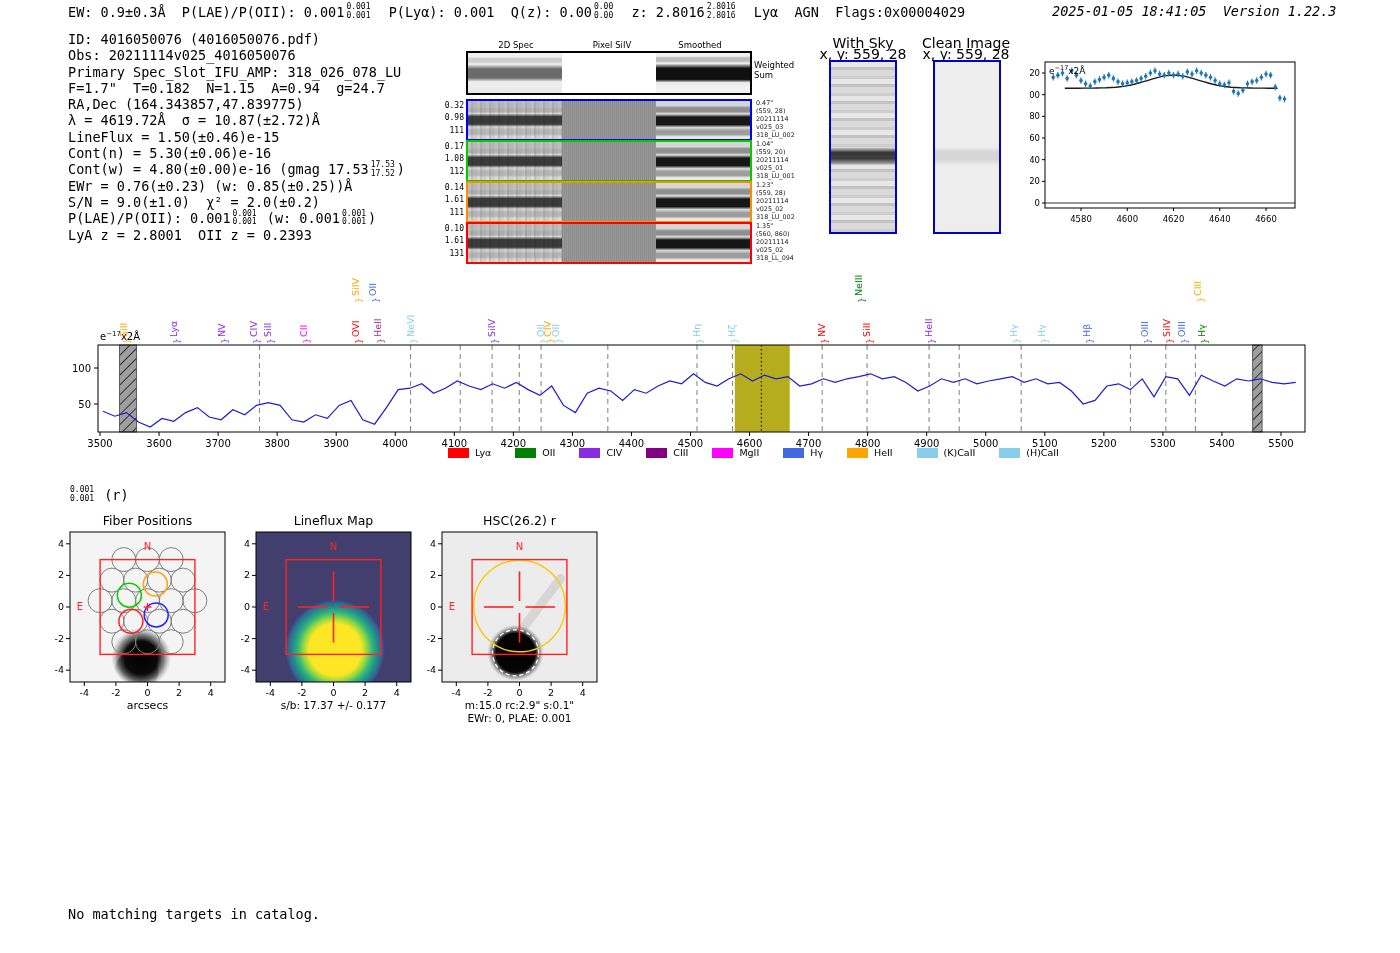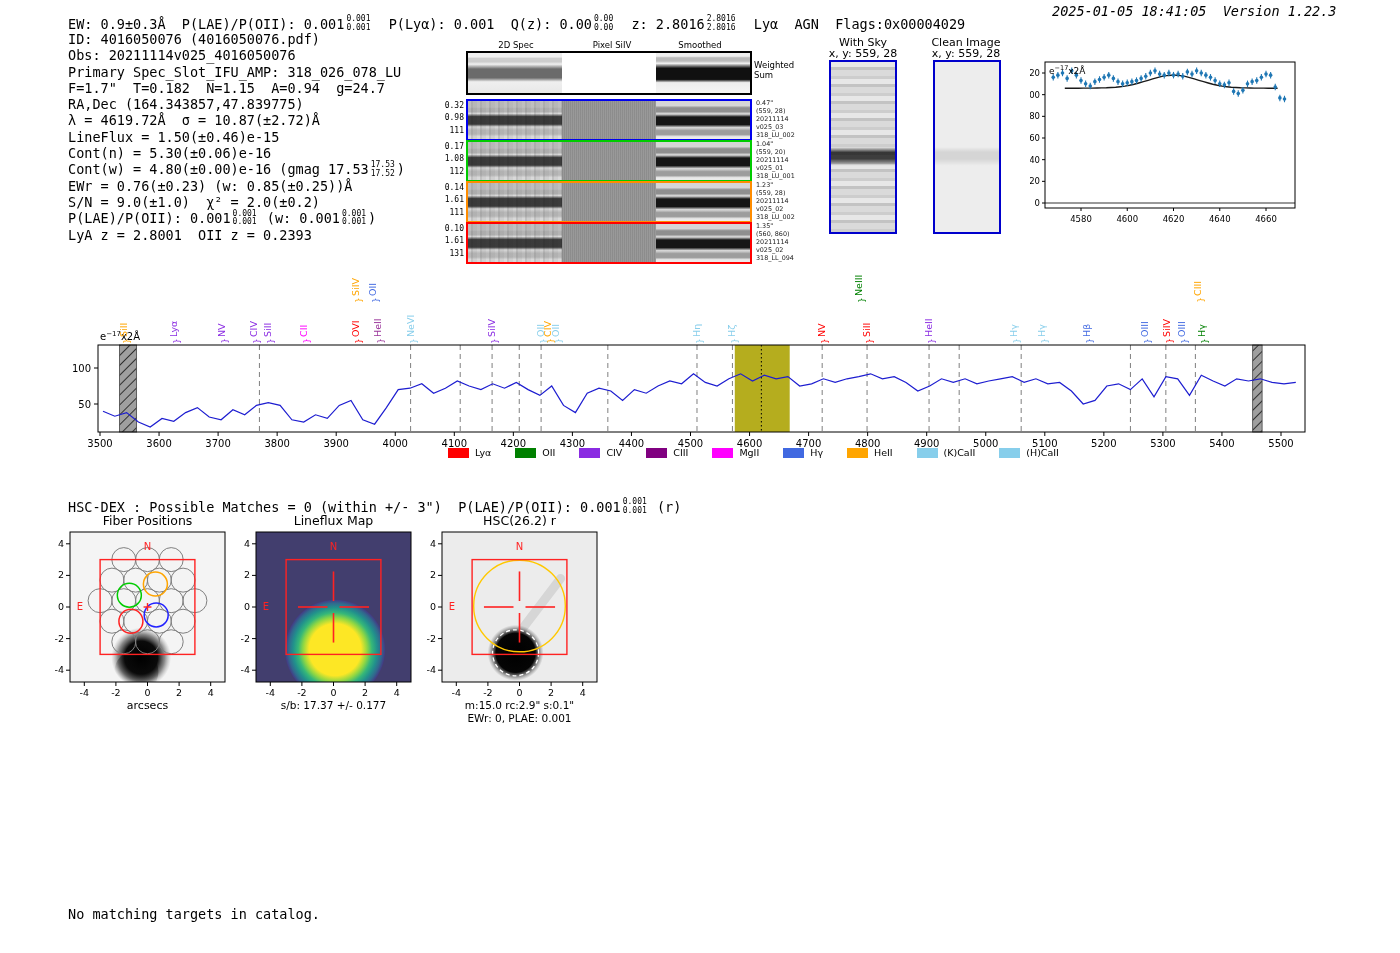--- a/index.html
+++ b/index.html
@@ -3,39 +3,39 @@
 <meta charset="utf-8">
 <style>
   html,body{margin:0;padding:0;background:#fff;}
   .page{position:relative;width:1400px;height:953px;background:#fff;overflow:hidden;
         font-family:"DejaVu Sans Mono",monospace;color:#000;}
   .abs{position:absolute;}
   .mono{font-family:"DejaVu Sans Mono",monospace;white-space:pre;}
   .hdr-left{top:3px;left:68px;font-size:13.5px;display:flex;align-items:center;}
   .hdr-right{top:3px;left:1052px;font-size:13.5px;font-style:italic;}
   .stk{display:inline-flex;flex-direction:column;justify-content:center;font-size:8px;
-       line-height:8.5px;vertical-align:middle;margin:12px 2px;}
+       line-height:8.5px;vertical-align:middle;margin:0 2px;}
   .info{top:31px;left:68px;font-size:13.5px;line-height:16.3px;}
   .info .iline{display:flex;align-items:center;height:16.3px;}
   .cut{top:40px;left:444px;width:420px;height:230px;}
   .cut .colhdr{position:absolute;top:0;font-size:8.5px;font-family:"DejaVu Sans",sans-serif;transform:translateX(-50%);}
   .cutrow{position:absolute;display:flex;}
   .cell{width:94px;height:100%;}
   .c2d{background:
     linear-gradient(180deg,rgba(130,130,130,.30) 0 16%,rgba(50,50,50,.22) 20% 28%,rgba(255,255,255,0) 33%,rgba(15,15,15,.78) 41% 61%,rgba(255,255,255,0) 68%,rgba(110,110,110,.30) 77% 87%,rgba(255,255,255,0) 93%),
     repeating-linear-gradient(90deg,#d9d9d9 0 3px,#c0c0c0 3px 5px,#cfcfcf 5px 9px);}
   .cflat{background:#949494;background-image:repeating-linear-gradient(90deg,rgba(0,0,0,.05) 0 1px,rgba(255,255,255,.05) 1px 2px);}
   .csm{background:linear-gradient(180deg,#d6d6d6 0 12%,#8f8f8f 18% 28%,#e2e2e2 34%,#161616 42% 62%,#dcdcdc 70%,#9d9d9d 78% 88%,#eaeaea 94%);}
   .c2dw{background:linear-gradient(180deg,#efefef 0 10%,#cdcdcd 13% 22%,#f1f1f1 28%,#6b6b6b 40% 62%,#efefef 72%,#e8e8e8 100%);}
   .cflatw{background:#ffffff;}
   .csmw{background:linear-gradient(180deg,#f0f0f0 0 8%,#bbbbbb 12% 20%,#f2f2f2 26%,#101010 38% 66%,#ededed 74%,#f5f5f5 100%);}
   .rowleft{position:absolute;width:20px;text-align:right;font-size:8px;line-height:12.4px;left:0;}
   .rowright{position:absolute;font-size:6.4px;line-height:8px;font-family:"DejaVu Sans",sans-serif;color:#222;}
   .wsum{position:absolute;font-size:8.5px;line-height:10px;font-family:"DejaVu Sans",sans-serif;}
-  .skytitle{position:absolute;text-align:center;font-size:11px;line-height:10.5px;font-family:"DejaVu Sans",sans-serif;width:140px;transform:translateX(-50%);}
+  .skytitle{position:absolute;text-align:center;font-size:14px;line-height:10.5px;font-family:"DejaVu Sans",sans-serif;width:140px;transform:translateX(-50%);}
   .skybox{position:absolute;border:2px solid #0000cc;}
   .skyimg{width:100%;height:100%;background:
     linear-gradient(180deg,rgba(0,0,0,0) 0 50%,rgba(0,0,0,.72) 53% 57%,rgba(0,0,0,0) 61%),
     repeating-linear-gradient(180deg,#e7e7e7 0 5px,#c3c3c3 5px 8px,#dadada 8px 14px,#cdcdcd 14px 17px);}
   .cleanimg{width:100%;height:100%;background:
     linear-gradient(180deg,rgba(0,0,0,0) 0 50%,rgba(0,0,0,.10) 53% 57%,rgba(0,0,0,0) 61%),#ededed;}
   .legend{top:447px;left:448px;display:flex;align-items:center;column-gap:24px;font-family:"DejaVu Sans",sans-serif;font-size:9.5px;}
   .legend .li{display:flex;align-items:center;}
   .legend .sw{width:21px;height:10px;margin-right:6px;display:inline-block;}
   .hscline{top:486px;left:68px;font-size:13.5px;display:flex;align-items:center;}
@@ -460,21 +460,21 @@
       <div class="li">
         <span class="sw" style="background: rgb(135, 206, 235);"></span>
         <span>(K)CaII</span>
       </div>
       <div class="li">
         <span class="sw" style="background: rgb(135, 206, 235);"></span>
         <span>(H)CaII</span>
       </div>
     </div>
 
-  <div class="abs hscline mono" id="hscLine"><span class="mono">HSC-DEX : Possible Matches = 0 (within +/- 3")  P(LAE)/P(OII): 0.001</span><span class="stk"><span>0.001</span><span>0.001</span></span><span class="mono"> (r)</span></div>
+  <div class="abs hscline mono" id="hscLine"><span class="stk"><span>0.001</span><span>0.001</span></span><span class="mono"> (r)</span></div>
 
   <svg class="abs" id="panelFiber" style="left:40px;top:510px" width="200" height="218">
       <defs>
         <clipPath id="panelFiber-clip">
           <rect x="30" y="22" width="155" height="150"></rect>
         </clipPath>
         <radialGradient id="fblob" cx="101.18" cy="147.56" r="30" gradientUnits="userSpaceOnUse">
           <stop offset="0%" stop-color="#000"></stop>
           <stop offset="55%" stop-color="#0a0a0a"></stop>
           <stop offset="78%" stop-color="rgba(50,50,50,.55)"></stop>

